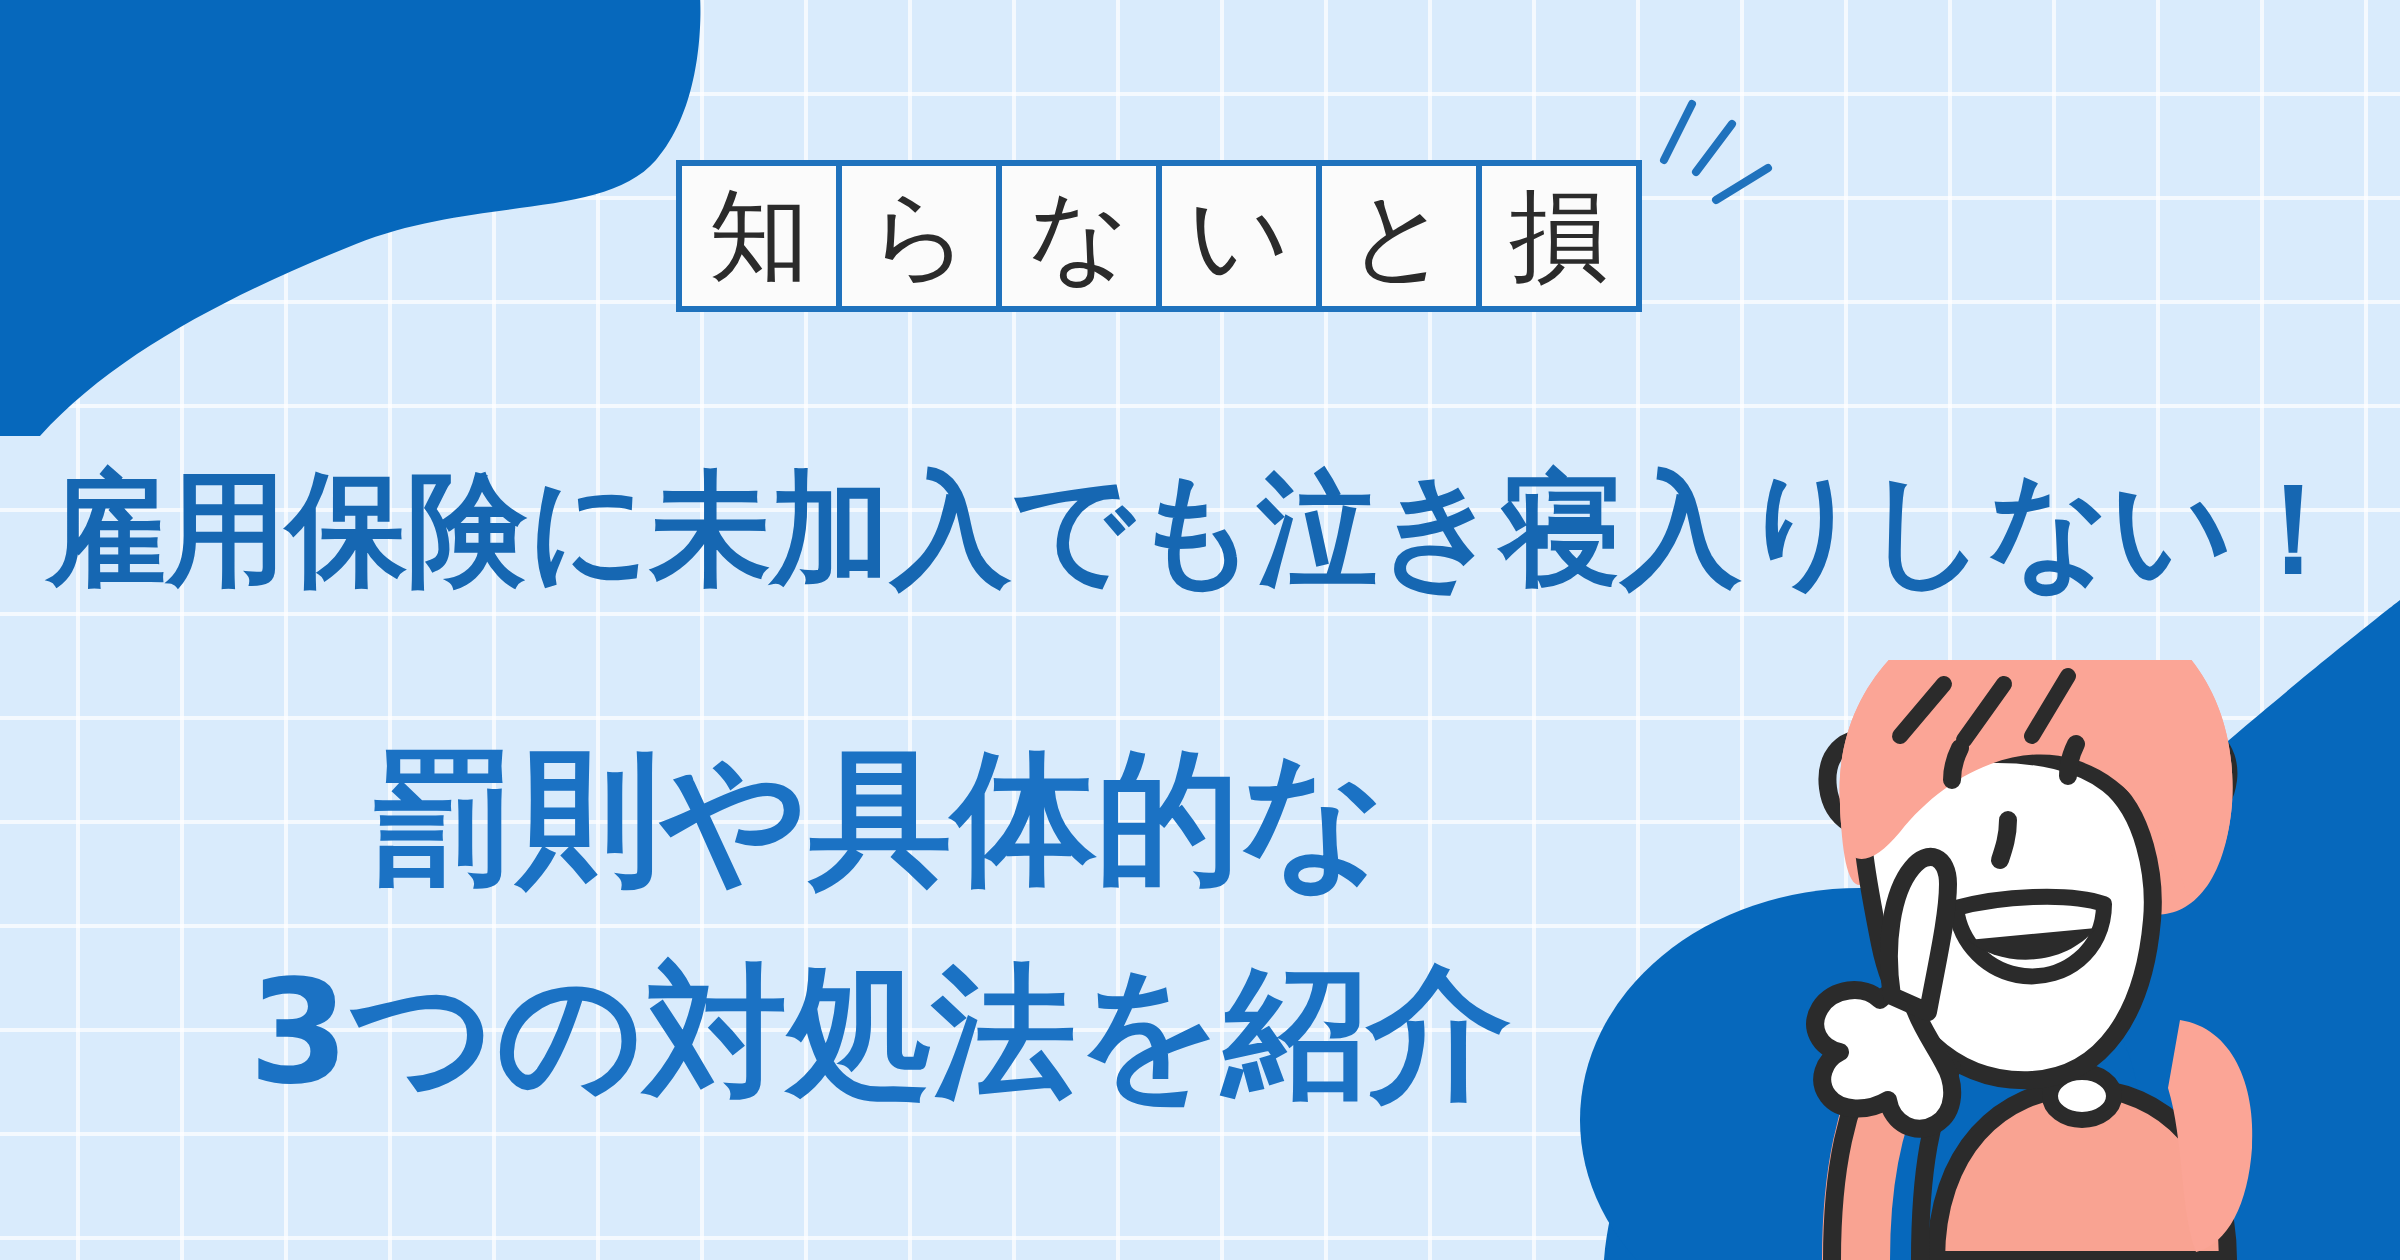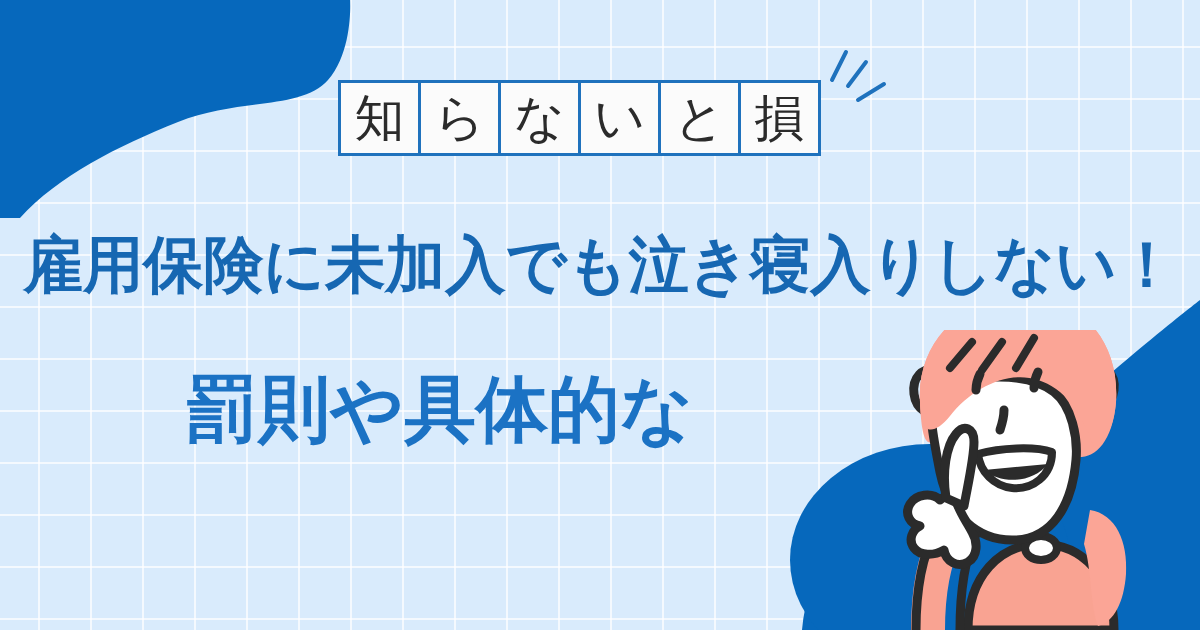--- a/index.html
+++ b/index.html
@@ -156,20 +156,21 @@
       <line x1="24" y1="38" x2="38" y2="10"></line>
       <line x1="40" y1="44" x2="58" y2="20"></line>
       <line x1="50" y1="58" x2="76" y2="42"></line>
     </g>
   </svg>
 
   <div class="headline">雇用保険に未加入でも泣き寝入りしない！</div>
 
   <div class="subtitle">
     <span class="sub-line">罰則や具体的な</span>
+    <span class="sub-line">3つの対処法を紹介</span>
   </div>
 
   <svg class="character" viewBox="0 0 330 300">
 
     <path d="M92,300 C92,246 124,214 165,214 C206,214 238,246 238,300 Z" fill="#f9a392" stroke="#2b2b2b" stroke-width="9" stroke-linejoin="round"></path>
 
     <path d="M214,180 C240,184 252,212 250,244 C248,272 238,292 222,296
              C214,276 216,240 208,214 Z" fill="#fba596"></path>
 
     <ellipse cx="165" cy="218" rx="16" ry="12" fill="#ffffff" stroke="#2b2b2b" stroke-width="8"></ellipse>

